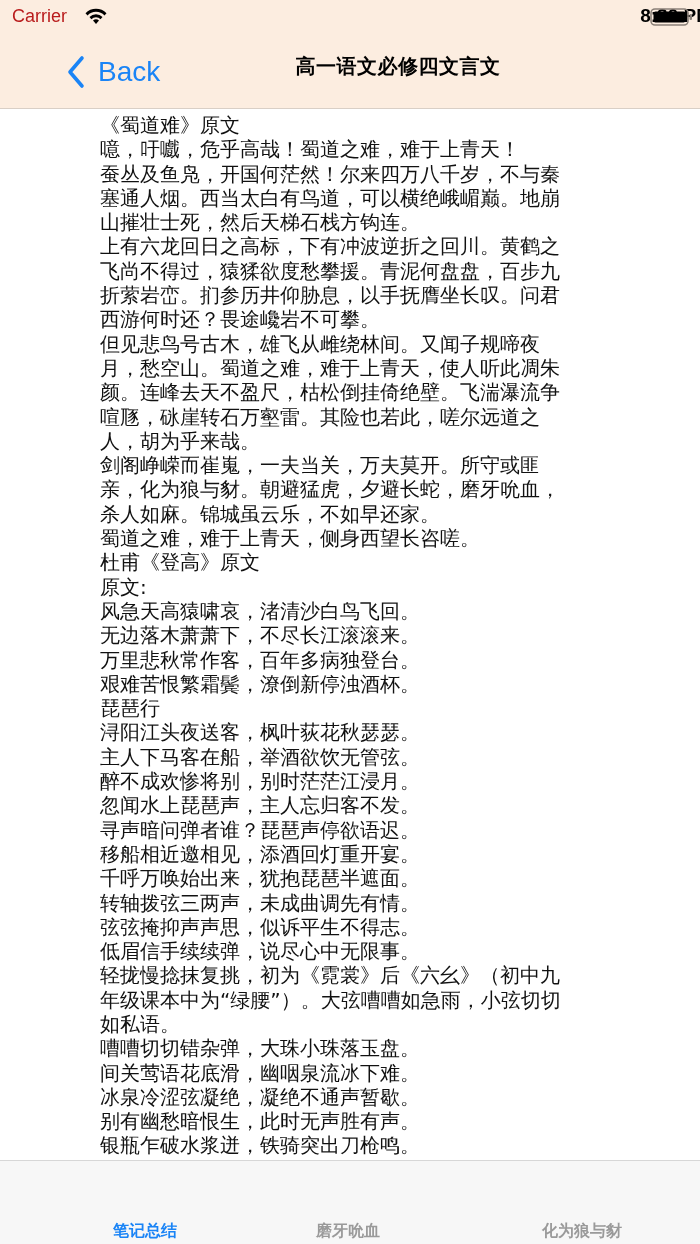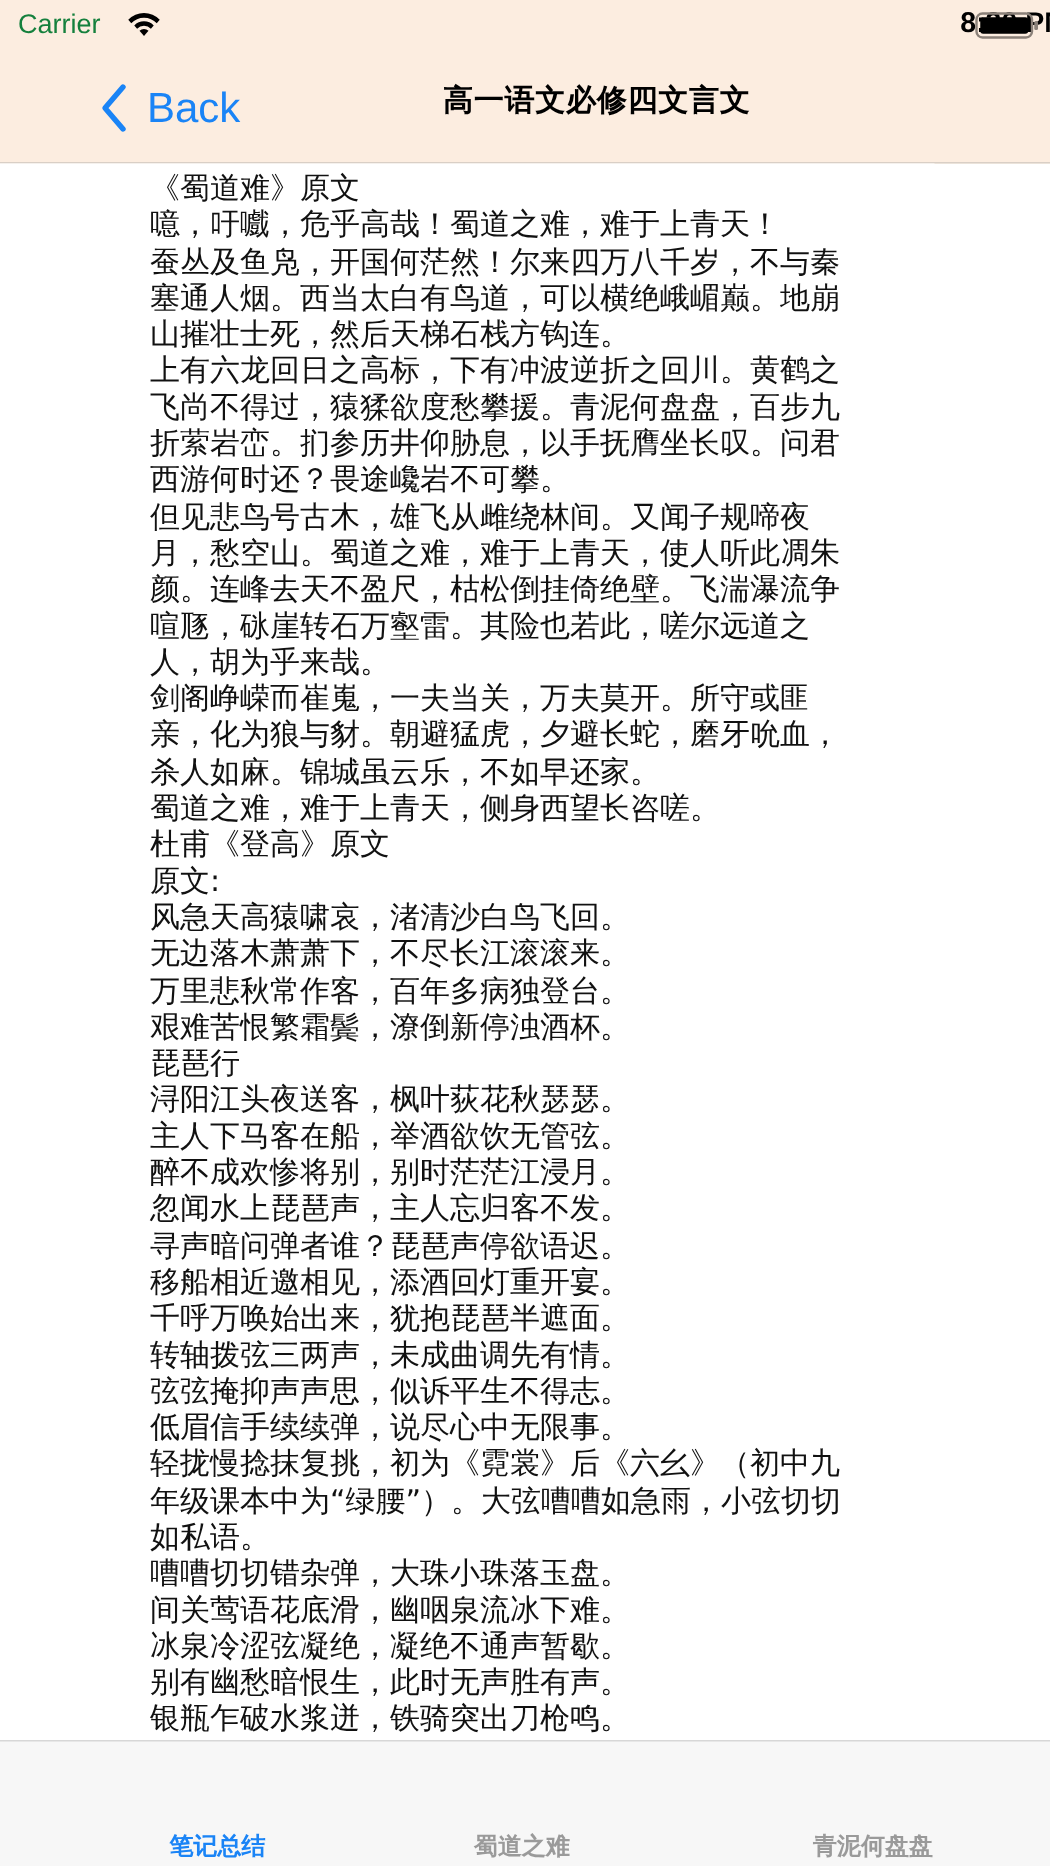--- a/index.html
+++ b/index.html
@@ -10,21 +10,21 @@
     color: #000;
   }
   .header {
     position: absolute; left: 0; top: 0; width: 700px; height: 108px;
     background: #fcede0;
     border-bottom: 1px solid #d9cfc6;
   }
   .status-bar { position: absolute; left: 0; top: 0; width: 700px; height: 36px; }
   .carrier {
     position: absolute; left: 12px; top: 6px; font-size: 18px;
-    font-family: "Liberation Sans", sans-serif; color: #15803d;
+    font-family: "Liberation Sans", sans-serif; color: #b91c1c;
   }
   .wifi { position: absolute; left: 84px; top: 7px; width: 24px; height: 18px; }
   .clock {
     position: absolute; left: 12px; width: 700px; top: 5px; text-align: right;
     font-size: 19px; font-weight: bold; font-family: "Liberation Sans", sans-serif;
   }
   .battery { position: absolute; left: 650px; top: 8px; width: 44px; height: 18px; }
   .nav-bar { position: absolute; left: 0; top: 36px; width: 700px; height: 72px; margin-left: 48px; }
   .back-btn {
     position: absolute; left: 18px; top: 14px; height: 44px;
@@ -90,15 +90,15 @@
   </div>
 </div>
 
 <div class="content">
   <div class="text-block" id="text-block"><span class="line">《蜀道难》原文</span><span class="line">噫，吁嚱，危乎高哉！蜀道之难，难于上青天！</span><span class="line">蚕丛及鱼凫，开国何茫然！尔来四万八千岁，不与秦</span><span class="line">塞通人烟。西当太白有鸟道，可以横绝峨嵋巅。地崩</span><span class="line">山摧壮士死，然后天梯石栈方钩连。</span><span class="line">上有六龙回日之高标，下有冲波逆折之回川。黄鹤之</span><span class="line">飞尚不得过，猿猱欲度愁攀援。青泥何盘盘，百步九</span><span class="line">折萦岩峦。扪参历井仰胁息，以手抚膺坐长叹。问君</span><span class="line">西游何时还？畏途巉岩不可攀。</span><span class="line">但见悲鸟号古木，雄飞从雌绕林间。又闻子规啼夜</span><span class="line">月，愁空山。蜀道之难，难于上青天，使人听此凋朱</span><span class="line">颜。连峰去天不盈尺，枯松倒挂倚绝壁。飞湍瀑流争</span><span class="line">喧豗，砯崖转石万壑雷。其险也若此，嗟尔远道之</span><span class="line">人，胡为乎来哉。</span><span class="line">剑阁峥嵘而崔嵬，一夫当关，万夫莫开。所守或匪</span><span class="line">亲，化为狼与豺。朝避猛虎，夕避长蛇，磨牙吮血，</span><span class="line">杀人如麻。锦城虽云乐，不如早还家。</span><span class="line">蜀道之难，难于上青天，侧身西望长咨嗟。</span><span class="line">杜甫《登高》原文</span><span class="line">原文:</span><span class="line">风急天高猿啸哀，渚清沙白鸟飞回。</span><span class="line">无边落木萧萧下，不尽长江滚滚来。</span><span class="line">万里悲秋常作客，百年多病独登台。</span><span class="line">艰难苦恨繁霜鬓，潦倒新停浊酒杯。</span><span class="line">琵琶行</span><span class="line">浔阳江头夜送客，枫叶荻花秋瑟瑟。</span><span class="line">主人下马客在船，举酒欲饮无管弦。</span><span class="line">醉不成欢惨将别，别时茫茫江浸月。</span><span class="line">忽闻水上琵琶声，主人忘归客不发。</span><span class="line">寻声暗问弹者谁？琵琶声停欲语迟。</span><span class="line">移船相近邀相见，添酒回灯重开宴。</span><span class="line">千呼万唤始出来，犹抱琵琶半遮面。</span><span class="line">转轴拨弦三两声，未成曲调先有情。</span><span class="line">弦弦掩抑声声思，似诉平生不得志。</span><span class="line">低眉信手续续弹，说尽心中无限事。</span><span class="line">轻拢慢捻抹复挑，初为《霓裳》后《六幺》（初中九</span><span class="line">年级课本中为“绿腰”）。大弦嘈嘈如急雨，小弦切切</span><span class="line">如私语。</span><span class="line">嘈嘈切切错杂弹，大珠小珠落玉盘。</span><span class="line">间关莺语花底滑，幽咽泉流冰下难。</span><span class="line">冰泉冷涩弦凝绝，凝绝不通声暂歇。</span><span class="line">别有幽愁暗恨生，此时无声胜有声。</span><span class="line">银瓶乍破水浆迸，铁骑突出刀枪鸣。</span></div>
   <div class="scrollbar"></div>
 </div>
 
 <div class="tab-bar">
   <div class="tab active" style="left:45px;">笔记总结</div>
-  <div class="tab inactive" style="left:248px;">蜀道之难</div>
-  <div class="tab inactive" style="left:482px;">青泥何盘盘</div>
+  <div class="tab inactive" style="left:248px;">磨牙吮血</div>
+  <div class="tab inactive" style="left:482px;">化为狼与豺</div>
 </div>
 
 </body></html>

